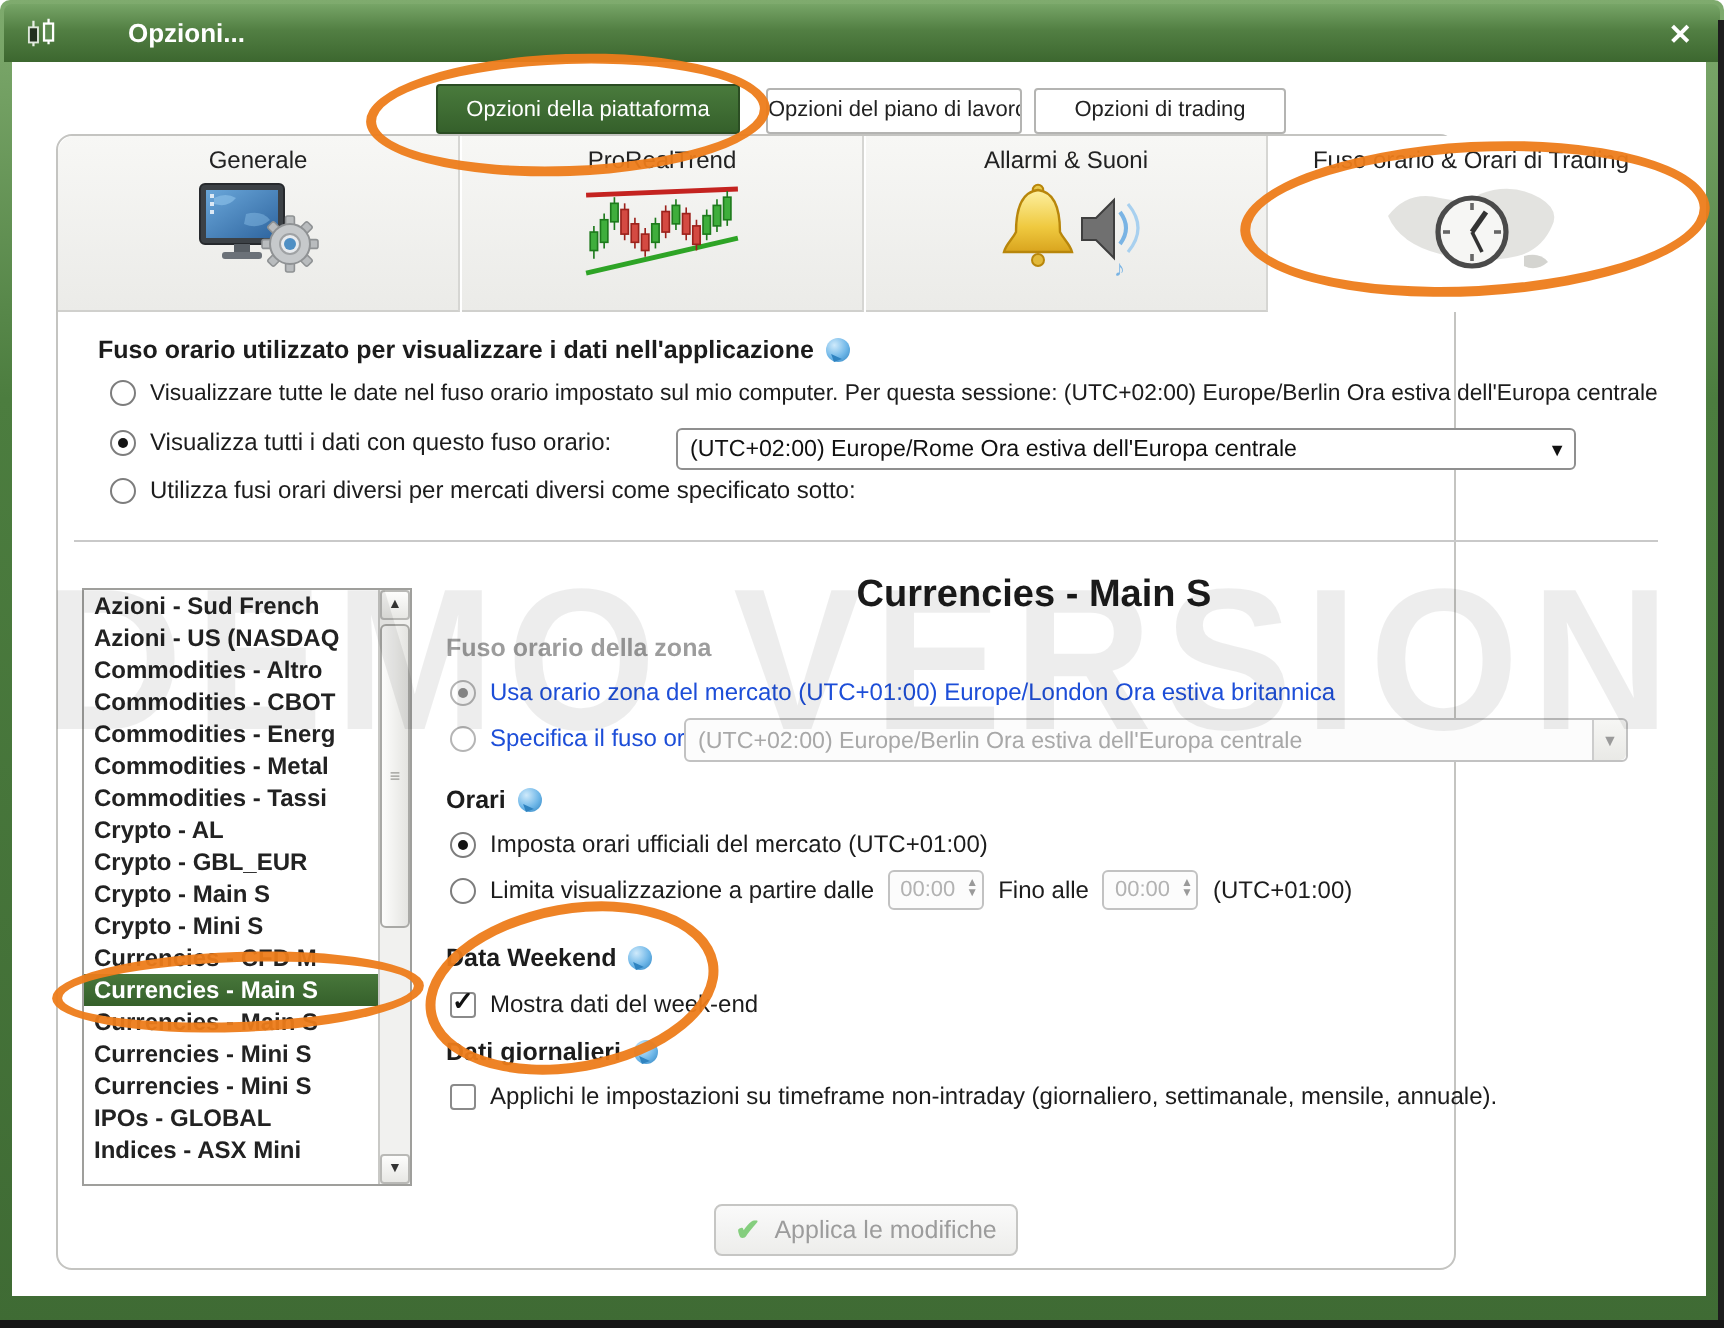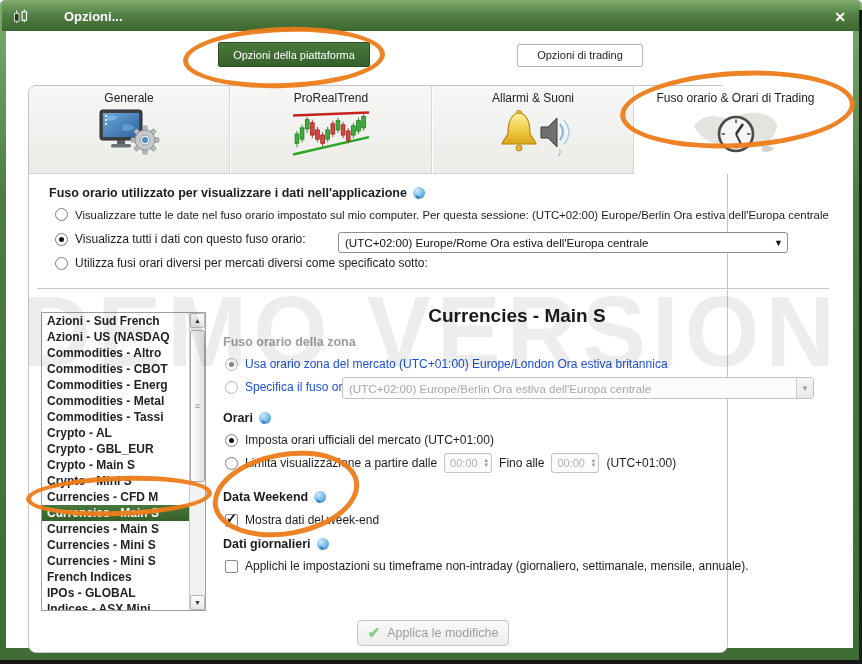--- a/index.html
+++ b/index.html
@@ -21,21 +21,21 @@
   .content { position:absolute; left:6px; right:9px; top:31px; bottom:16px; background:#fff; }
 
   
   .stab { position:absolute; font-size:11px; text-align:center; white-space:nowrap;
           border:1px solid #b4b4b2; background:#fff; color:#222; border-radius:2px;
           line-height:21px; height:23px; cursor:pointer; overflow:hidden; }
   .stab.active { background:linear-gradient(180deg,#497a3c,#35602b); border-color:#2b4d23;
                  color:#fff; height:25px; line-height:24px; }
 
   
-  .panel { position:absolute; left:22px; top:54px; width:700px; height:568px;
+  .panel { position:absolute; left:22px; top:36px; width:700px; height:568px;
            border:1px solid #c4c4c1; border-radius:8px; background:#fff; }
 
   
   .btab { position:absolute; top:0; height:88px; border-right:1px solid #d6d6d3;
           background:linear-gradient(180deg,#f7f7f5,#ebebe8); border-bottom:1px solid #d0d0cd;
           text-align:center; cursor:pointer; }
   .btab.first { border-radius:8px 0 0 0; }
   .btab.active { background:#fff; border-bottom:none; border-radius:0 8px 0 0; }
   .btab-label { font-size:12px; color:#222; padding-top:5px; white-space:nowrap; }
   .btab-icon { display:block; margin:4px auto 0; }
@@ -132,20 +132,21 @@
         <rect x="10.6" y="4" width="4.8" height="9" fill="#5d8a50" stroke="#ffffff" stroke-width="1.2"></rect>
       </svg>
     </span>
     <span class="ttitle">Opzioni...</span>
     <span class="tclose">✕</span>
   </div>
 
   <div class="content">
 
     <div class="stab active" style="left:212px; top:11px; width:152px;">Opzioni della piattaforma</div>
+    <div class="stab" style="left:377px; top:13px; width:128px;">Opzioni del piano di lavoro</div>
     <div class="stab" style="left:511px; top:13px; width:126px;">Opzioni di trading</div>
 
     <div class="panel">
 
       <div class="btab first" style="left:0; width:201px;">
         <div class="btab-label">Generale</div>
         <span class="btab-icon" style="width:64px;height:50px;display:block;margin:2px auto 0;">
           <svg width="64" height="50" viewBox="0 0 64 50">
             <defs>
               <linearGradient id="scr" x1="0" y1="0" x2="1" y2="1">
@@ -297,21 +298,20 @@
             <div class="li">Commodities - Tassi</div>
             <div class="li">Crypto - AL</div>
             <div class="li">Crypto - GBL_EUR</div>
             <div class="li">Crypto - Main S</div>
             <div class="li">Crypto - Mini S</div>
             <div class="li">Currencies - CFD M</div>
             <div class="li sel">Currencies - Main S</div>
             <div class="li">Currencies - Main S</div>
             <div class="li">Currencies - Mini S</div>
             <div class="li">Currencies - Mini S</div>
-            <div class="li">French Indices</div>
             <div class="li">IPOs - GLOBAL</div>
             <div class="li">Indices - ASX Mini</div>
           </div>
         <div class="sb">
           <div class="sb-btn top">▲</div>
           <div class="sb-thumb">
             <span class="sb-grip">≡</span>
           </div>
           <div class="sb-btn bot">▼</div>
         </div>

